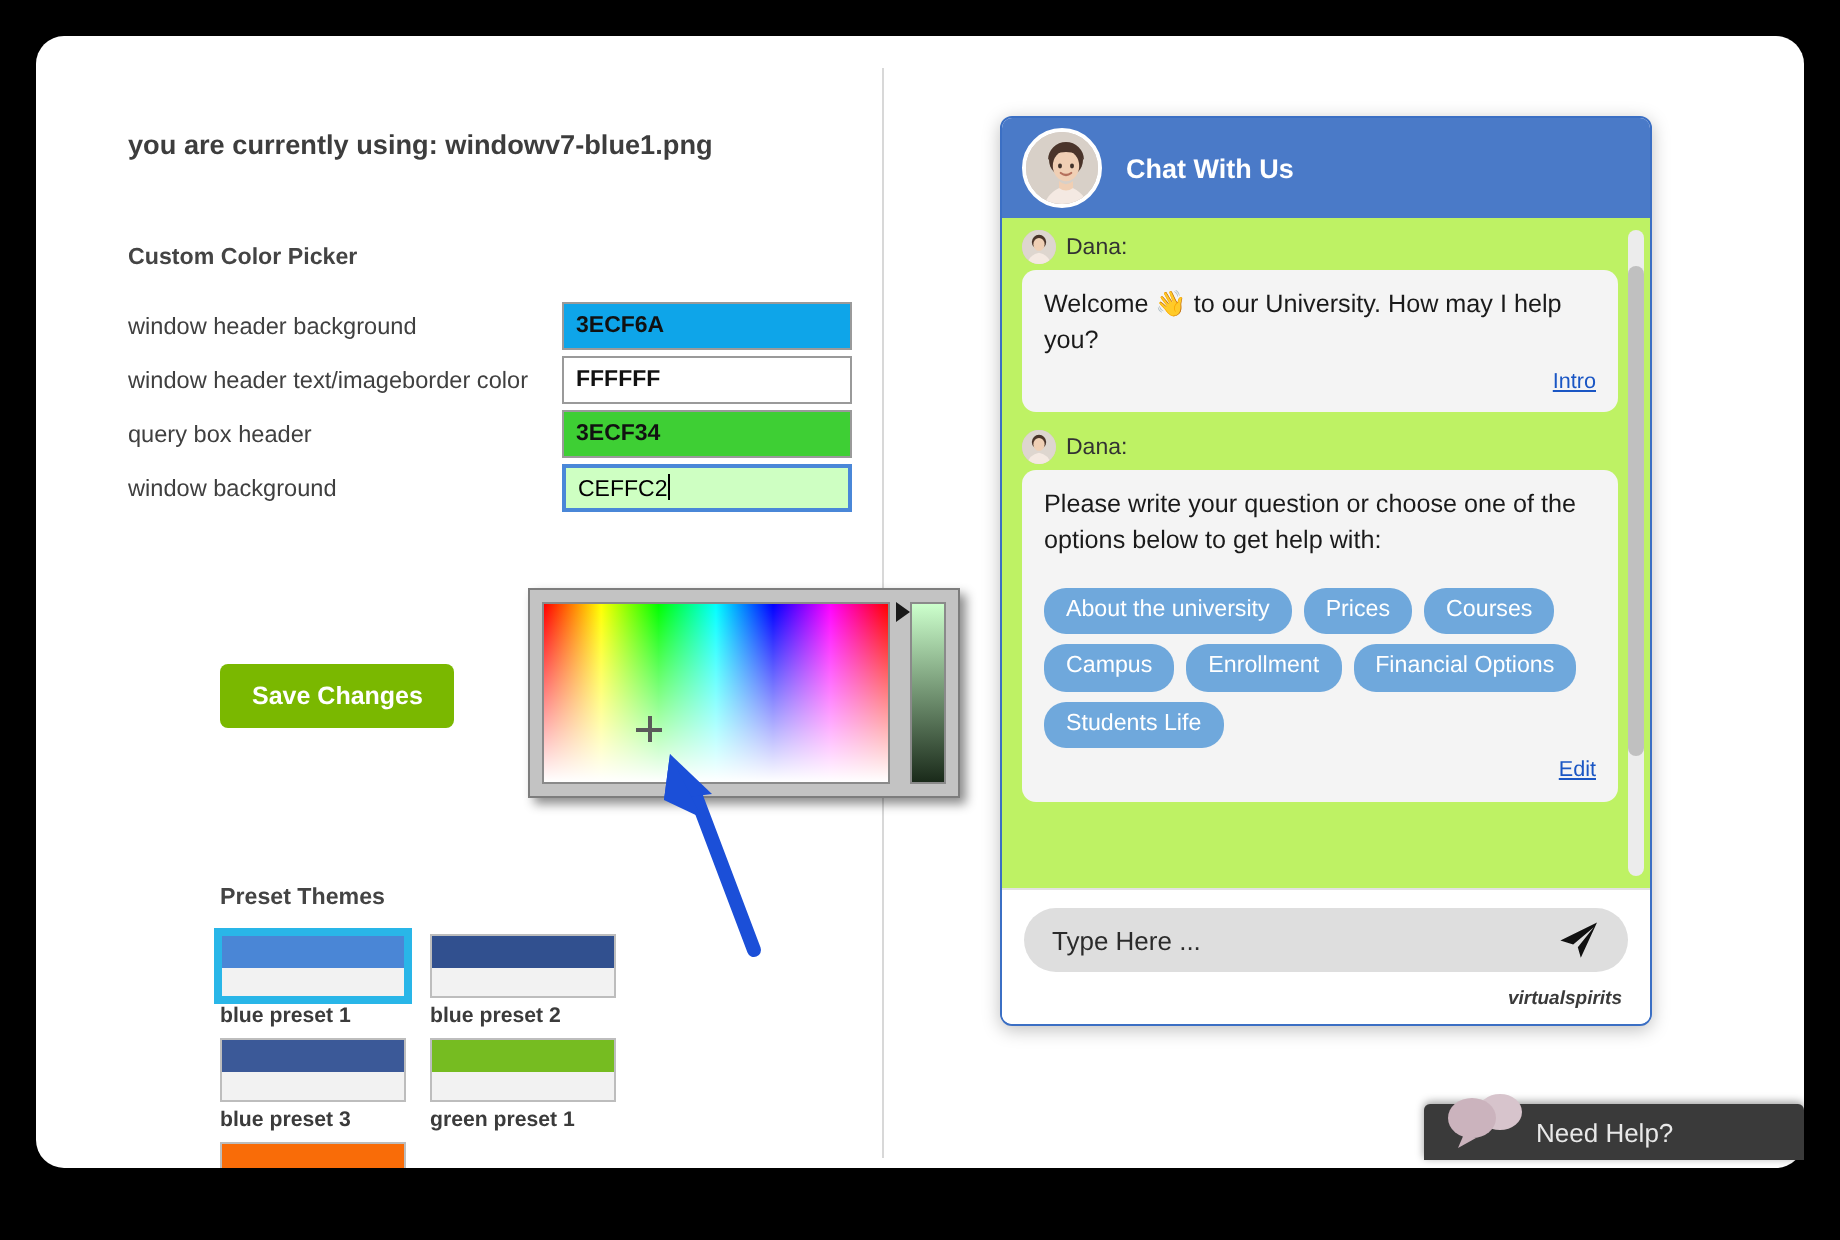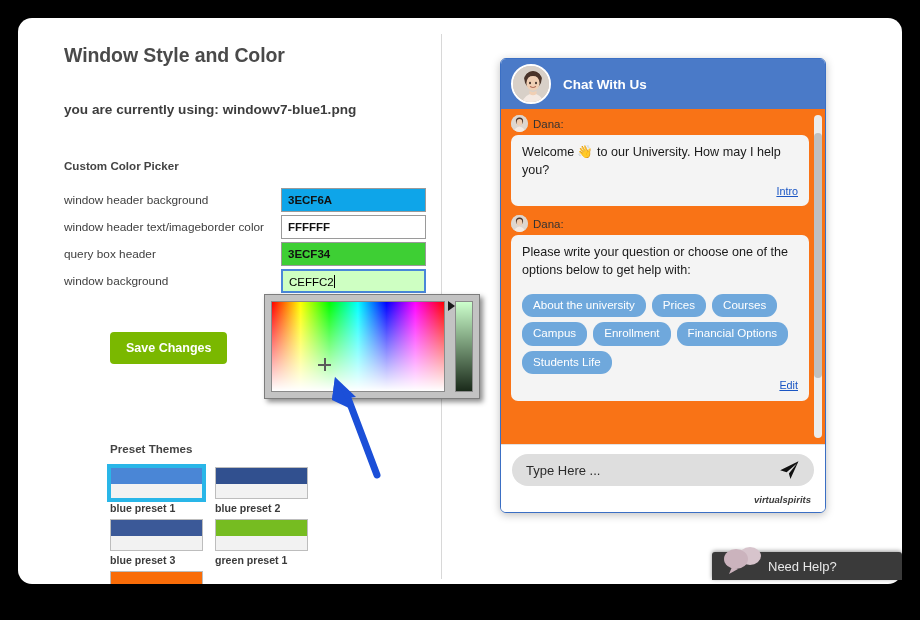--- a/index.html
+++ b/index.html
@@ -236,21 +236,21 @@
     flex: 0 0 auto;
     background: #cfc3bb;
     position: relative;
   }
   .chat-title {
     color: #fff; font-size: 13.5px; font-weight: bold;
   }
 
   .chat-body {
     flex: 1 1 auto;
-    background: #f97316;
+    background: #bef264;
     overflow: hidden;
     position: relative;
     padding: 6px 16px 6px 10px;
   }
   .msg-block { margin-bottom: 9px; }
   .msg-sender {
     display: flex; align-items: center; gap: 5px;
     font-size: 11.5px; color: #333;
     margin-bottom: 3px;
   }
@@ -358,21 +358,20 @@
 </head>
 <body>
 
 <div id="root">
 
   <div class="page-card">
 
     <div class="divider"></div>
 
     <div class="settings">
-      <div class="page-title">Window Style and Color</div>
       <div class="current-using">you are currently using: windowv7-blue1.png</div>
       <div class="section-label">Custom Color Picker</div>
 
       <div class="field-rows">
 
         <div class="field-row">
           <span class="field-label">window header background</span>
           <div class="field-input" style="top:0px; background:#0ea5e9;">3ECF6A</div>
         </div>
 

